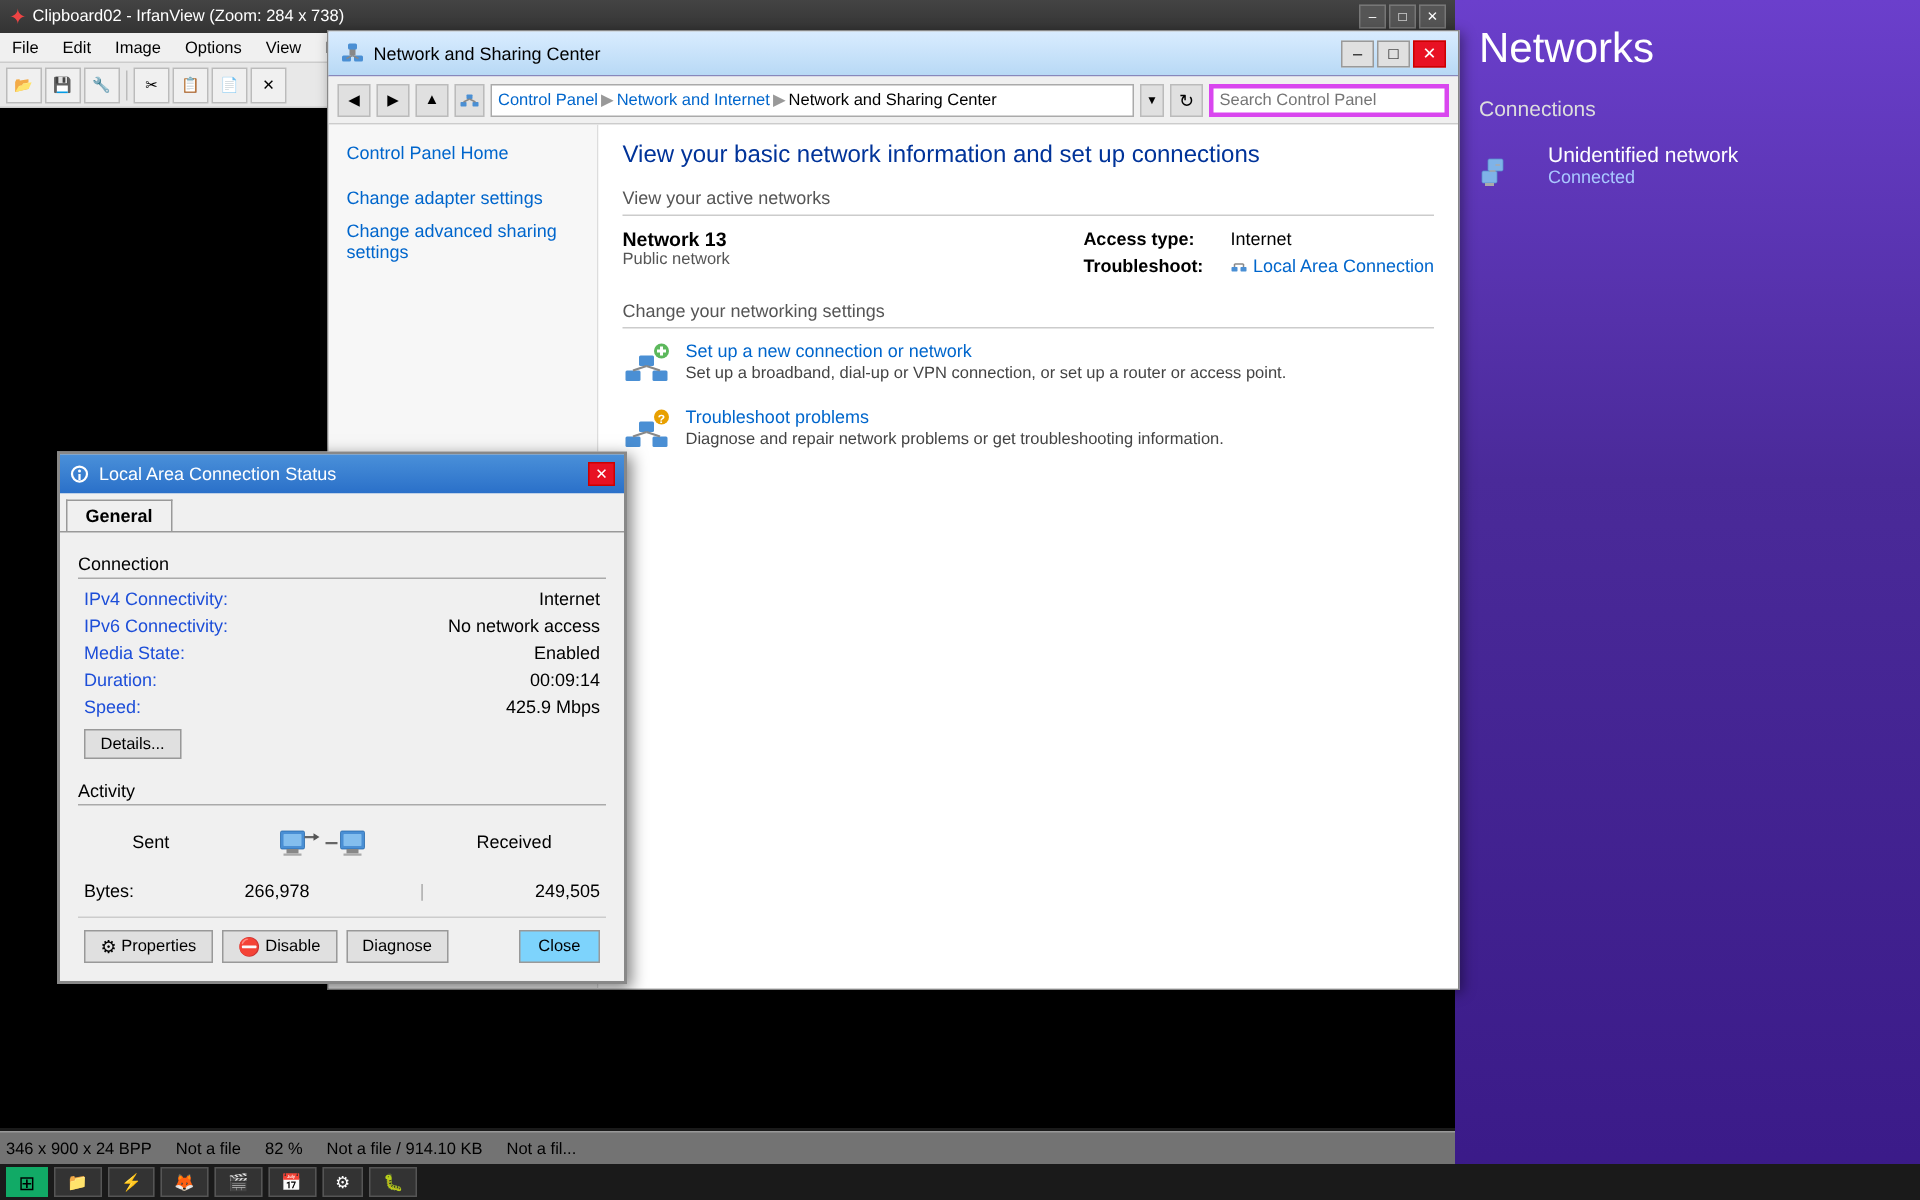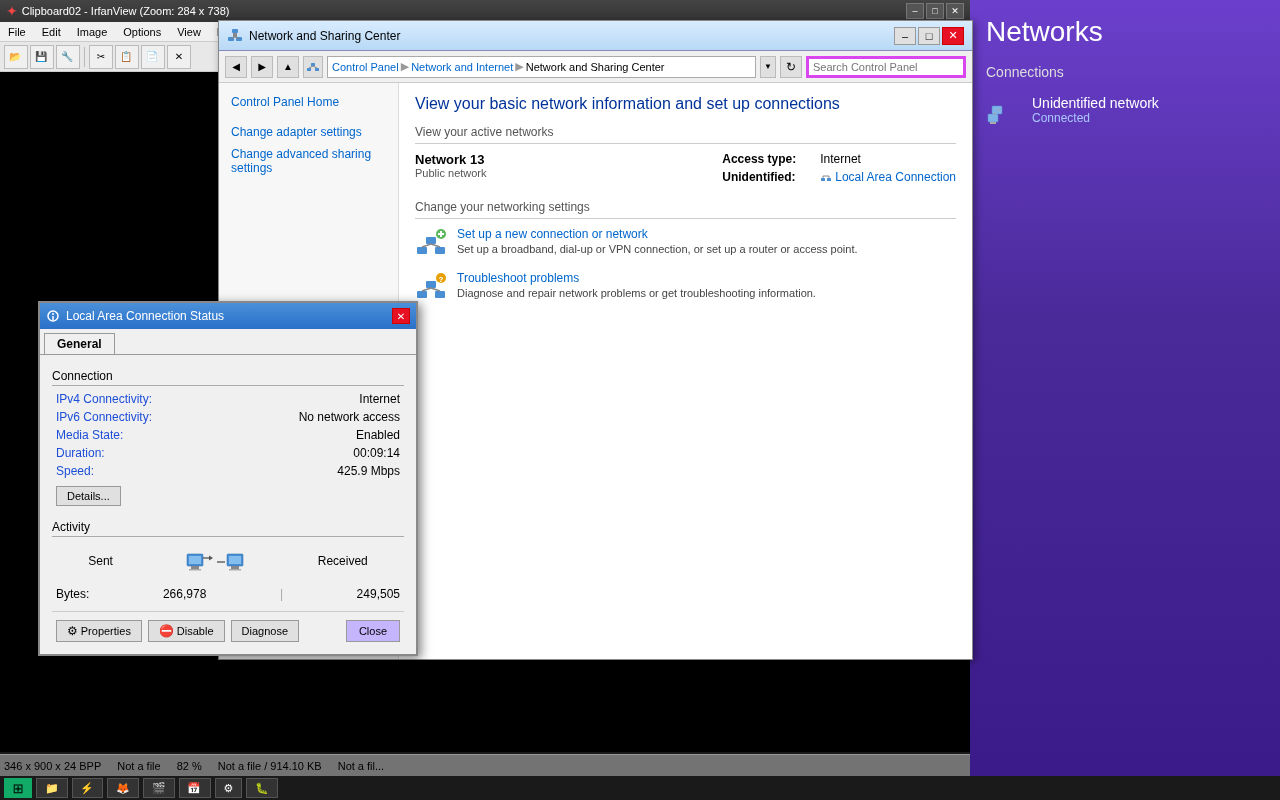--- a/index.html
+++ b/index.html
@@ -356,21 +356,21 @@
       background: #e0e0e0;
       border: 1px solid #999;
       cursor: pointer;
       display: flex; align-items: center; gap: 3px;
     }
     .lacs-btn-icon { font-size: 12px; }
     .lacs-close-btn {
       margin-left: auto;
       padding: 3px 12px;
       font-size: 11px;
-      background: #c4b5fd;
+      background: #7dd3fc;
       border: 1px solid #999;
       cursor: pointer;
     }
 
     
     .right-panel {
       position: absolute;
       top: 0; right: 0;
       width: 310px; height: 800px;
       background: linear-gradient(180deg, #6b3fcc 0%, #4a2a99 40%, #3a1a88 100%);
@@ -505,21 +505,21 @@
         <div class="network-info">
           <div class="network-name">Network 13</div>
           <div class="network-type">Public network</div>
         </div>
         <div class="network-access">
           <div class="network-access-row">
             <span class="network-access-label">Access type:</span>
             <span class="network-access-value">Internet</span>
           </div>
           <div class="network-access-row">
-            <span class="network-access-label">Unidentified:</span>
+            <span class="network-access-label">Troubleshoot:</span>
             <span style="display:flex;align-items:center;gap:3px;">
               <svg width="12" height="12" viewBox="0 0 12 12">
                 <rect x="1" y="7" width="4" height="3" fill="#4a8fd4" rx="0.5"></rect>
                 <rect x="7" y="7" width="4" height="3" fill="#4a8fd4" rx="0.5"></rect>
                 <line x1="3" y1="7" x2="3" y2="5" stroke="#888" stroke-width="1"></line>
                 <line x1="9" y1="7" x2="9" y2="5" stroke="#888" stroke-width="1"></line>
                 <line x1="3" y1="5" x2="9" y2="5" stroke="#888" stroke-width="1"></line>
               </svg>
               <span class="network-access-link">Local Area Connection</span>
             </span>

